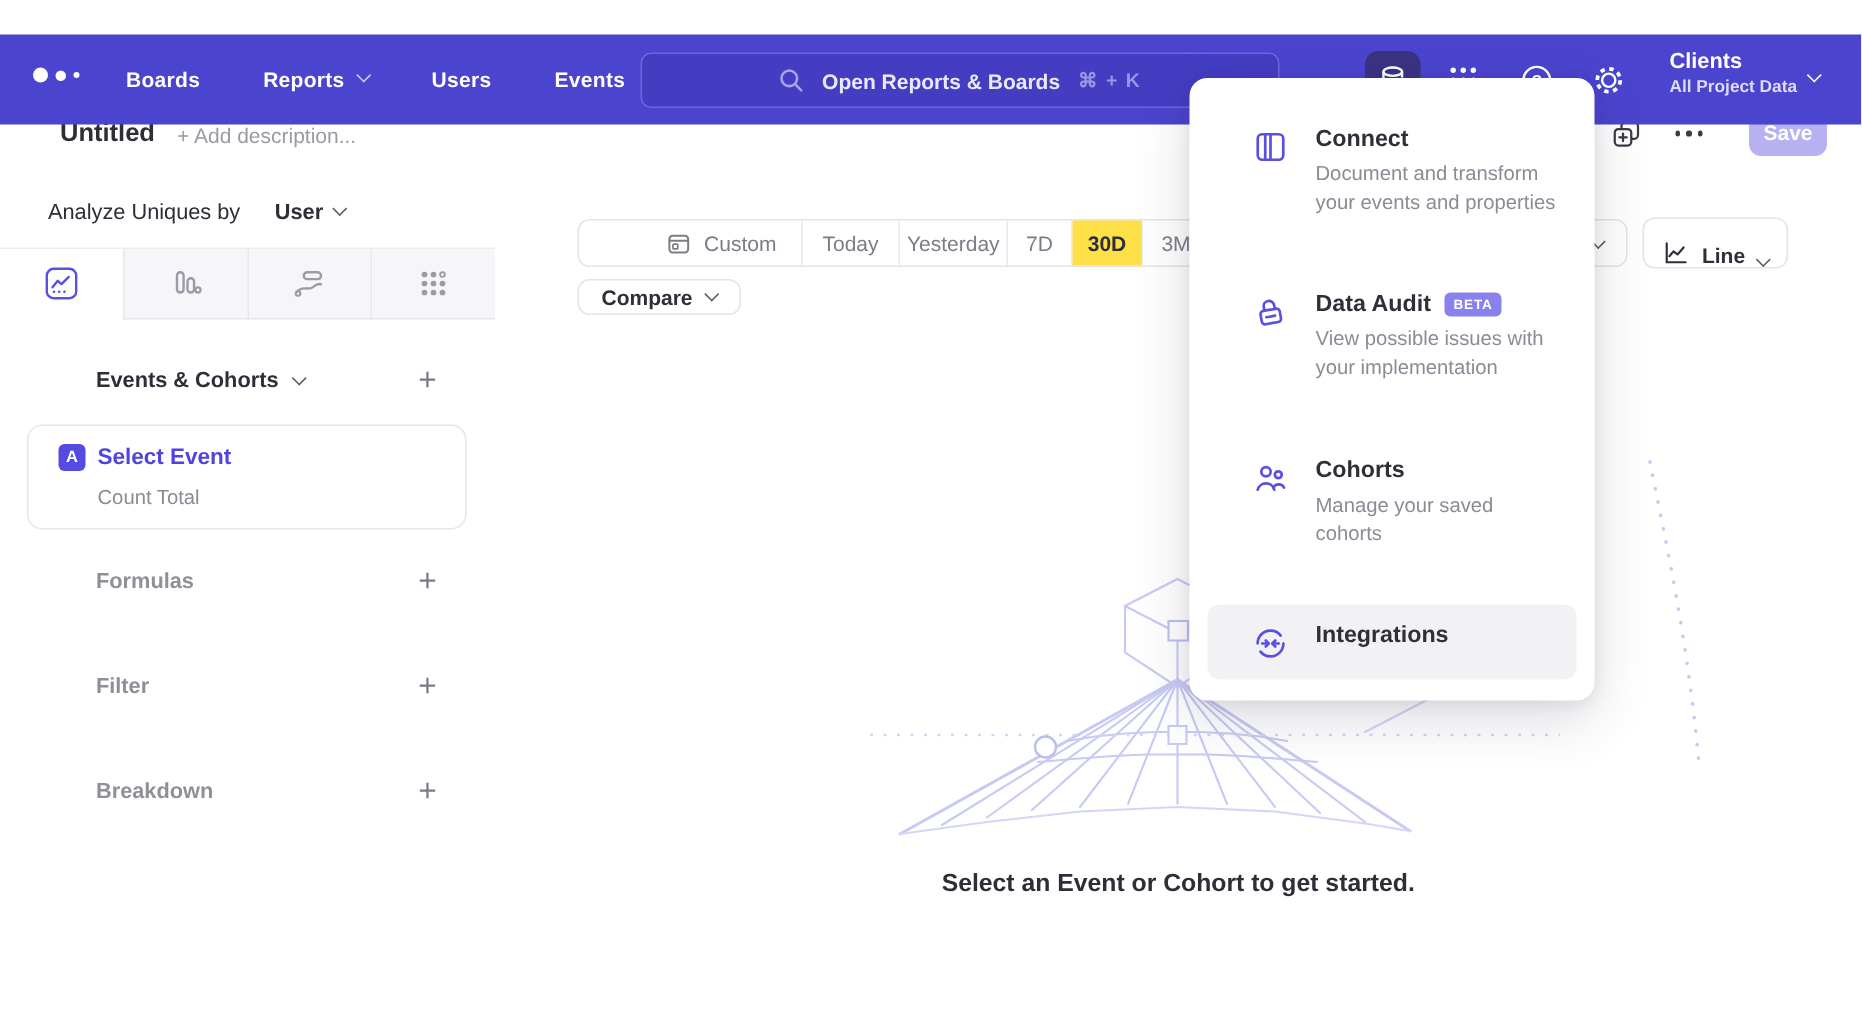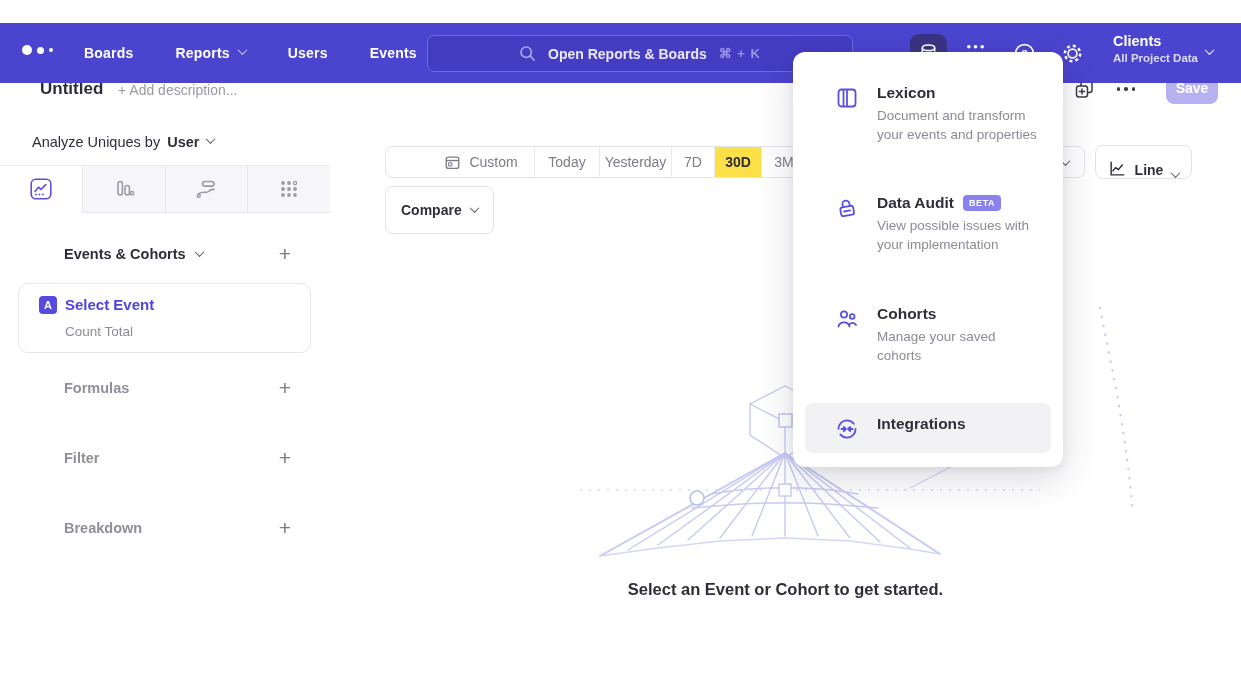--- a/index.html
+++ b/index.html
@@ -30,21 +30,21 @@
   .pagehead{position:absolute;top:60px;left:0;width:1241px;height:58px;background:#fff;border-bottom:1px solid #ececf0;}
   .ph-title{position:absolute;left:40px;top:19px;font-size:17px;font-weight:700;color:#2e2e38;}
   .ph-desc{position:absolute;left:118px;top:22px;font-size:14px;color:#9a9aa4;cursor:text;}
   .copy-btn{position:absolute;left:1071px;top:16px;width:26px;height:26px;display:flex;align-items:center;justify-content:center;cursor:pointer;}
   .more-btn{position:absolute;left:1112px;top:20px;width:28px;height:18px;display:flex;align-items:center;justify-content:center;gap:4px;cursor:pointer;}
   .more-btn i{width:3.5px;height:3.5px;border-radius:50%;background:#3b3b46;display:block;}
   .save-btn{position:absolute;left:1166px;top:11px;width:52px;height:33px;background:#b7b1f1;border-radius:8px;color:#fff;font-size:14px;font-weight:700;display:flex;align-items:center;justify-content:center;cursor:pointer;}
 
   
   .sidebar{position:absolute;left:0;top:118px;width:330px;height:570px;background:#fff;border-right:1px solid #e8e8ec;}
-  .sb-analyze{position:absolute;left:0;top:0;width:330px;height:48px;border-bottom:1px solid #ececf0;display:flex;align-items:center;padding-left:32px;box-sizing:border-box;gap:7px;}
+  .sb-analyze{position:absolute;left:0;top:0;width:330px;height:48px;border-bottom:1px solid #ececf0;display:flex;align-items:center;padding-left:32px;box-sizing:border-box;gap:23px;}
   .sb-analyze .lbl{font-size:14.5px;color:#2e2e38;font-weight:500;}
   .sb-analyze .val{font-size:14.5px;color:#2e2e38;font-weight:700;display:flex;align-items:center;gap:8px;cursor:pointer;}
   .sb-analyze .chev{color:#5a5a66;margin-top:-2px;}
   .sb-tabs{position:absolute;left:0;top:48px;width:330px;height:47px;display:flex;}
   .sb-tab{flex:1;display:flex;align-items:center;justify-content:center;background:#f6f6f8;border-bottom:1px solid #e8e8ec;border-left:1px solid #e8e8ec;cursor:pointer;}
   .sb-tab.active{background:#fff;border-bottom:1px solid transparent;border-left:none;}
   .sb-sec{position:absolute;left:32px;display:flex;align-items:center;gap:10px;margin-left:32px;}
   .sb-sec .t{font-size:14.5px;font-weight:700;color:#2e2e38;}
   .sb-sec .chev{color:#5a5a66;margin-top:-2px;}
   .sb-sec.muted .t{color:#8f8f9a;}
@@ -56,21 +56,21 @@
 
   
   .main{position:absolute;left:330px;top:118px;width:911px;height:570px;background:#fff;}
   .seg{position:absolute;left:55px;top:28px;width:700px;height:32px;border:1px solid #e3e3e8;border-radius:8px;display:flex;align-items:stretch;box-sizing:border-box;background:#fff;padding-left:42px;}
   .seg-cell{display:flex;align-items:center;justify-content:center;gap:8px;font-size:14px;color:#7c7c88;font-weight:500;border-right:1px solid #e9e9ee;cursor:pointer;box-sizing:border-box;}
   .seg-cell.sel{background:#fde047;color:#2f2f3a;font-weight:700;}
   .seg-spacer{flex:1;border-right:1px solid #e9e9ee;}
   .seg-chev{width:38px;border-right:none;display:flex;align-items:center;justify-content:center;cursor:pointer;color:#5a5a66;}
   .w-custom{width:107px;} .w-today{width:65px;} .w-yest{width:72px;} .w-7d{width:43px;} .w-30d{width:47px;} .w-3m{width:45px;} .w-6m{width:45px;} .w-12m{width:48px;}
   .btn{border:1px solid #e3e3e8;border-radius:8px;background:#fff;display:flex;align-items:center;justify-content:center;gap:9px;font-size:14px;font-weight:600;color:#2f2f3a;cursor:pointer;box-sizing:border-box;}
-  .compare-btn{position:absolute;left:55px;top:68px;height:48px;padding:0 15px;}
+  .compare-btn{position:absolute;left:55px;top:68px;height:24px;padding:0 15px;}
   .compare-btn .chev,.line-btn .chev{color:#5a5a66;margin-top:-2px;}
   .line-btn{position:absolute;left:765px;top:27px;width:97px;height:34px;align-items:flex-end;}
   .illu{position:absolute;left:250px;top:180px;}
   .empty-title{position:absolute;left:0;top:462px;width:911px;text-align:center;font-size:16.5px;font-weight:700;color:#2e2e38;}
   .empty-links{position:absolute;left:0;top:494px;width:911px;text-align:center;font-size:13.5px;color:#8b8b96;}
   .empty-links a{color:#4f44e0;font-weight:700;text-decoration:none;cursor:pointer;}
 
   
   .panel{position:absolute;left:793px;top:52px;width:270px;background:#fff;border-radius:12px;box-shadow:0 12px 36px rgba(35,35,70,.16),0 2px 10px rgba(35,35,70,.08);z-index:60;padding:14px 0;box-sizing:border-box;}
   .menu-item{display:flex;gap:16px;margin:26px 12px 0;padding:12px 12px 12px 30px;border-radius:8px;cursor:pointer;}
@@ -364,21 +364,21 @@
     <div class="menu-item">
       <div class="mi-icon">
         <svg width="24" height="24" viewBox="0 0 24 24">
           <rect x="3.5" y="3.5" width="17" height="17" rx="3" fill="none" stroke="#5a50e0" stroke-width="1.8"></rect>
           <line x1="8.5" y1="3.5" x2="8.5" y2="20.5" stroke="#5a50e0" stroke-width="1.8"></line>
           <line x1="12" y1="3.5" x2="12" y2="20.5" stroke="#5a50e0" stroke-width="1.8"></line>
         </svg>
       </div>
       <div>
         <div class="mi-title">
-            <span>Lexicon</span>
+            <span>Connect</span>
           </div>
         <div class="mi-desc">Document and transform your events and properties</div>
       </div>
     </div>
 
     <div class="menu-item">
       <div class="mi-icon">
         <svg width="24" height="24" viewBox="0 0 24 24">
           <g transform="rotate(-10 12 14)" fill="none" stroke="#5a50e0" stroke-width="1.8" stroke-linecap="round">
             <rect x="5.5" y="10.5" width="13" height="9" rx="2.2"></rect>

